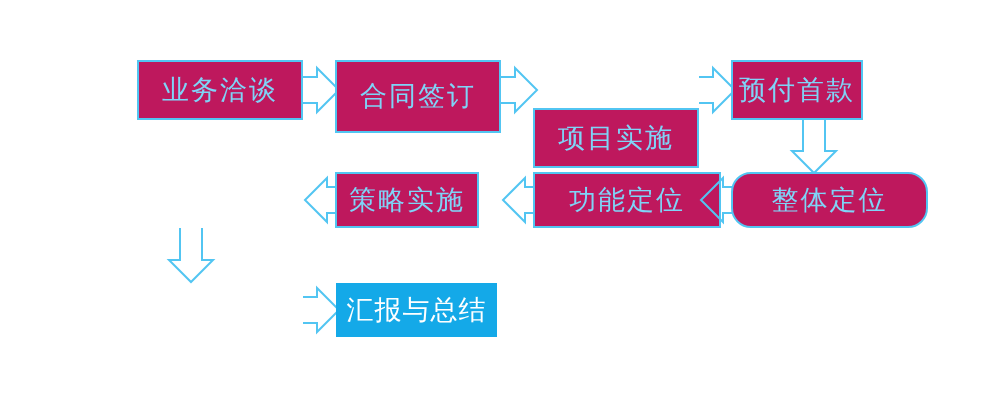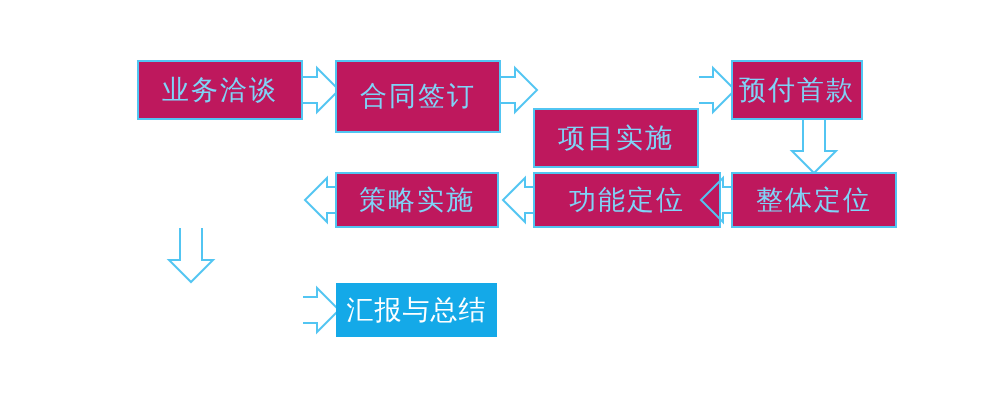--- a/index.html
+++ b/index.html
@@ -95,37 +95,37 @@
 
   <svg class="arrow-svg" style="left:785px; top:119px;" width="60" height="56" viewBox="0 0 60 56">
     <path class="arrow-path" d="M 18 0 L 18 32 L 7 32 L 29 54 L 51 32 L 40 32 L 40 0"></path>
   </svg>
 
 
   <svg class="arrow-svg" style="left:303px; top:172px;" width="38" height="56" viewBox="0 0 38 56">
     <path class="arrow-path" d="M 38 15 L 24 15 L 24 6 L 2 28 L 24 50 L 24 41 L 38 41"></path>
   </svg>
 
-  <div class="node" style="left:335px; top:172px; width:164px; height:56px;">
+  <div class="node" style="left:335px; top:172px; width:144px; height:56px;">
     <span>策略实施</span>
   </div>
 
   <svg class="arrow-svg" style="left:501px; top:172px;" width="38" height="56" viewBox="0 0 38 56">
     <path class="arrow-path" d="M 38 15 L 24 15 L 24 6 L 2 28 L 24 50 L 24 41 L 38 41"></path>
   </svg>
 
   <div class="node" style="left:533px; top:172px; width:188px; height:56px;">
     <span>功能定位</span>
   </div>
 
   <svg class="arrow-svg" style="left:699px; top:172px;" width="38" height="56" viewBox="0 0 38 56">
     <path class="arrow-path" d="M 38 15 L 24 15 L 24 6 L 2 28 L 24 50 L 24 41 L 38 41"></path>
   </svg>
 
-  <div class="node" style="left:731px; top:172px; width:166px; height:56px;">
+  <div class="node" style="left:731px; top:172px; width:197px; height:56px;border-radius:20px;">
     <span>整体定位</span>
   </div>
 
   <svg class="arrow-svg" style="left:162px; top:228px;" width="60" height="56" viewBox="0 0 60 56">
     <path class="arrow-path" d="M 18 0 L 18 32 L 7 32 L 29 54 L 51 32 L 40 32 L 40 0"></path>
   </svg>
 
 
   <svg class="arrow-svg" style="left:303px; top:283px;" width="38" height="54" viewBox="0 0 38 54">
     <path class="arrow-path" d="M 0 14 L 14 14 L 14 5 L 36 27 L 14 49 L 14 40 L 0 40"></path>

